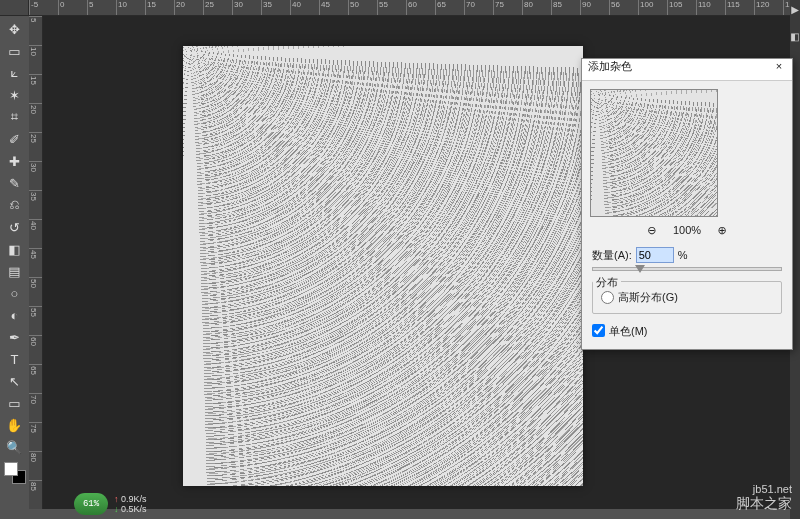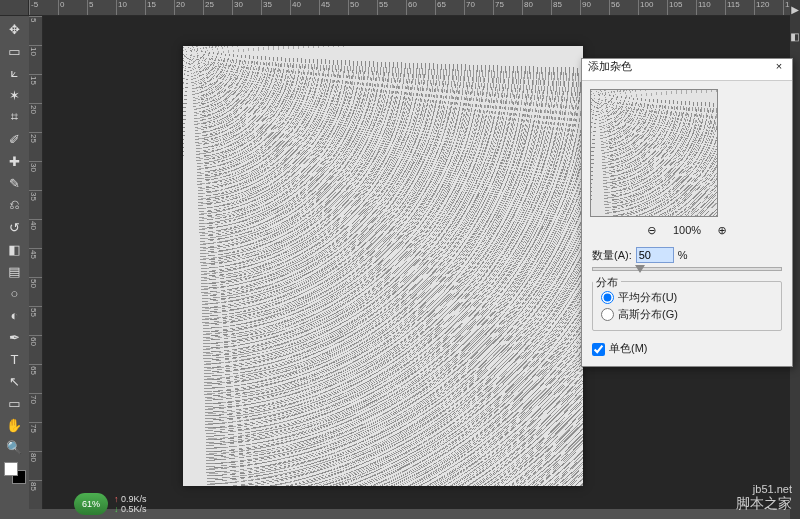--- a/index.html
+++ b/index.html
@@ -43,24 +43,24 @@
 
 .amount-row { padding: 2px 10px 4px; display: flex; align-items: center; gap: 4px; font-size: 11px; }
 .amount-row input { width: 38px; height: 16px; border: 1px solid #7a9cd4; background: #cde3ff; font-size: 11px; text-align: left; padding-left: 2px; }
 .slider-wrap { padding: 0 10px 6px; }
 .slider { height: 4px; background: #ddd; border: 1px solid #aaa; position: relative; }
 .slider-thumb { position: absolute; top: -3px; left: 42px; width: 0; height: 0; border-left: 5px solid transparent; border-right: 5px solid transparent; border-top: 8px solid #888; cursor: pointer; }
 
 .group { margin: 4px 10px; border: 1px solid #bbb; border-radius: 2px; padding: 6px 8px; position: relative; }
 .group-title { position: absolute; top: -7px; left: 0; background: #f0f0f0; padding: 0 3px; font-size: 11px; }
 .radio-row { display: flex; align-items: center; gap: 4px; font-size: 11px; margin: 2px 0; }
-.mono-row { padding: 6px 10px 10px; display: flex; align-items: flex-end; gap: 4px; font-size: 11px; }
+.mono-row { padding: 6px 10px 10px; display: flex; align-items: flex-start; gap: 4px; font-size: 11px; }
 
 .taskbar { position: absolute; bottom: 4px; left: 74px; display: flex; align-items: center; gap: 6px; }
-.dl-badge { width: 34px; height: 22px; border-radius: 11px; background: linear-gradient(#4caf50,#2e7d32); color: #fff; font-size: 9px; display: flex; align-items: center; justify-content: center; }
+.dl-badge { width: 34px; height: 22px; border-radius: 11px; background: linear-gradient(#4caf50,#2e7d32); color: #fff; font-size: 9px; display: flex; align-items: center; justify-content: center; font-family: Liberation Mono, monospace; }
 .speed { font-size: 9px; color: #ddd; line-height: 10px; }
 .speed .r { color: #e66; } .speed .g { color: #5c5; }
 
 .watermark { position: absolute; right: 8px; bottom: 6px; color: #eaeaea; font-size: 11px; opacity: 0.85; text-align: right; }
 .watermark .cn { font-size: 14px; font-family: "KaiTi","STKaiti",serif; }
 </style>
 </head>
 <body>
 
 <div class="ruler-corner"></div>
@@ -175,24 +175,20 @@
     <span>%</span>
   </div>
   <div class="slider-wrap">
     <div class="slider">
       <div class="slider-thumb"></div>
     </div>
   </div>
   <div class="group">
     <span class="group-title">分布</span>
     <label class="radio-row">
-      <input type="radio" name="dist" checked="" style="">
-      <span>平均分布(U)</span>
-    </label>
-    <label class="radio-row">
       <input type="radio" name="dist" style="">
       <span>高斯分布(G)</span>
     </label>
   </div>
   <div class="mono-row">
     <input type="checkbox" checked="" style="">
     <span>单色(M)</span>
   </div>
 </div>
 

